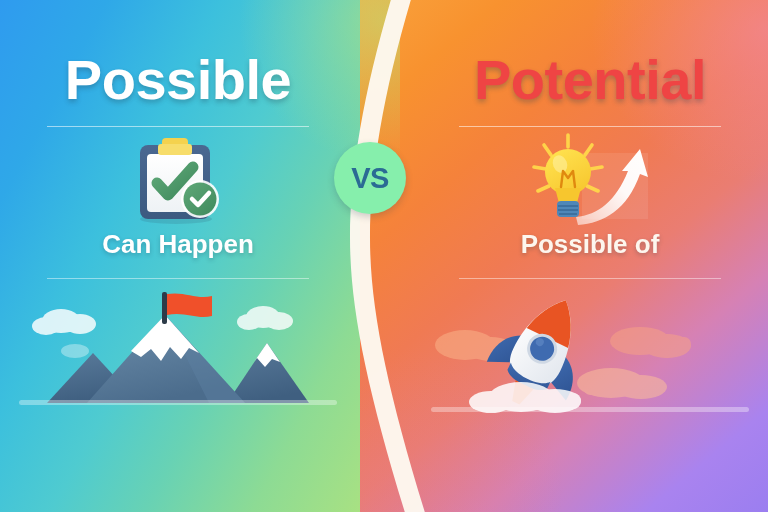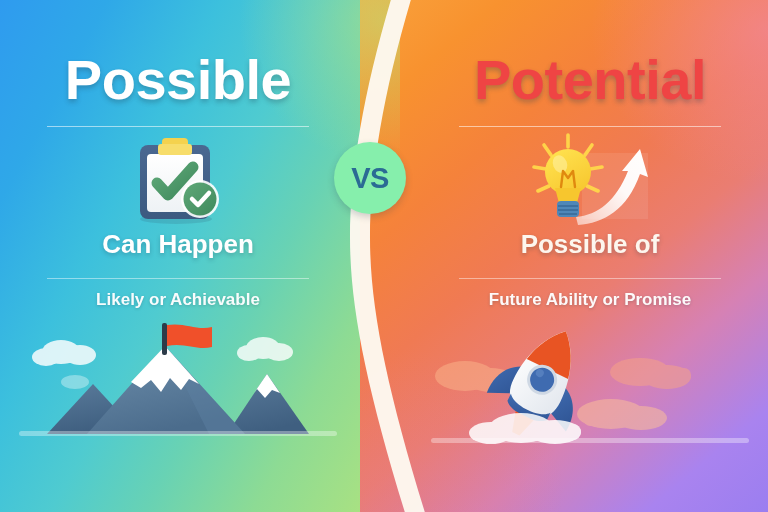--- a/index.html
+++ b/index.html
@@ -209,21 +209,20 @@
         <rect x="34" y="11" width="34" height="11" rx="3" fill="#f7dd6b"></rect>
         <path d="M 33,50 L 44,62 L 69,34" fill="none" stroke="url(#clipGreen)" stroke-width="11" stroke-linecap="round" stroke-linejoin="round"></path>
         <circle cx="76" cy="66" r="19" fill="#ffffff" opacity="0.9"></circle>
         <circle cx="76" cy="66" r="16.5" fill="url(#clipGreen)"></circle>
         <path d="M 68,66 L 74,72 L 85,60" fill="none" stroke="#ffffff" stroke-width="4.5" stroke-linecap="round" stroke-linejoin="round"></path>
       </svg>
     </div>
 
     <div class="subtitle">Can Happen</div>
     <div class="rule thin"></div>
-    <div class="caption">Likely or Achievable</div>
 
     <svg class="scene" viewBox="0 0 330 132">
       <defs>
         <linearGradient id="mtMain" x1="0" y1="0" x2="0.4" y2="1">
           <stop offset="0%" stop-color="#6f90ad"></stop>
           <stop offset="100%" stop-color="#4b6c8c"></stop>
         </linearGradient>
         <linearGradient id="mtDark" x1="0" y1="0" x2="0.3" y2="1">
           <stop offset="0%" stop-color="#5a7b9b"></stop>
           <stop offset="100%" stop-color="#3f5f80"></stop>
@@ -303,21 +302,20 @@
         <g stroke="#3c6e9c" stroke-width="1.8">
           <line x1="34" y1="75" x2="54" y2="75"></line>
           <line x1="34" y1="79" x2="54" y2="79"></line>
           <line x1="35" y1="83" x2="53" y2="83"></line>
         </g>
       </svg>
     </div>
 
     <div class="subtitle">Possible of</div>
     <div class="rule thin"></div>
-    <div class="caption">Future Ability or Promise</div>
 
     <svg class="scene" viewBox="0 0 330 132">
       <defs>
         <linearGradient id="rkBody" x1="0" y1="0" x2="1" y2="0.6">
           <stop offset="0%" stop-color="#ffffff"></stop>
           <stop offset="100%" stop-color="#e6eaf0"></stop>
         </linearGradient>
         <linearGradient id="rkBlue" x1="0" y1="0" x2="1" y2="1">
           <stop offset="0%" stop-color="#3f6bb0"></stop>
           <stop offset="100%" stop-color="#2e5392"></stop>

